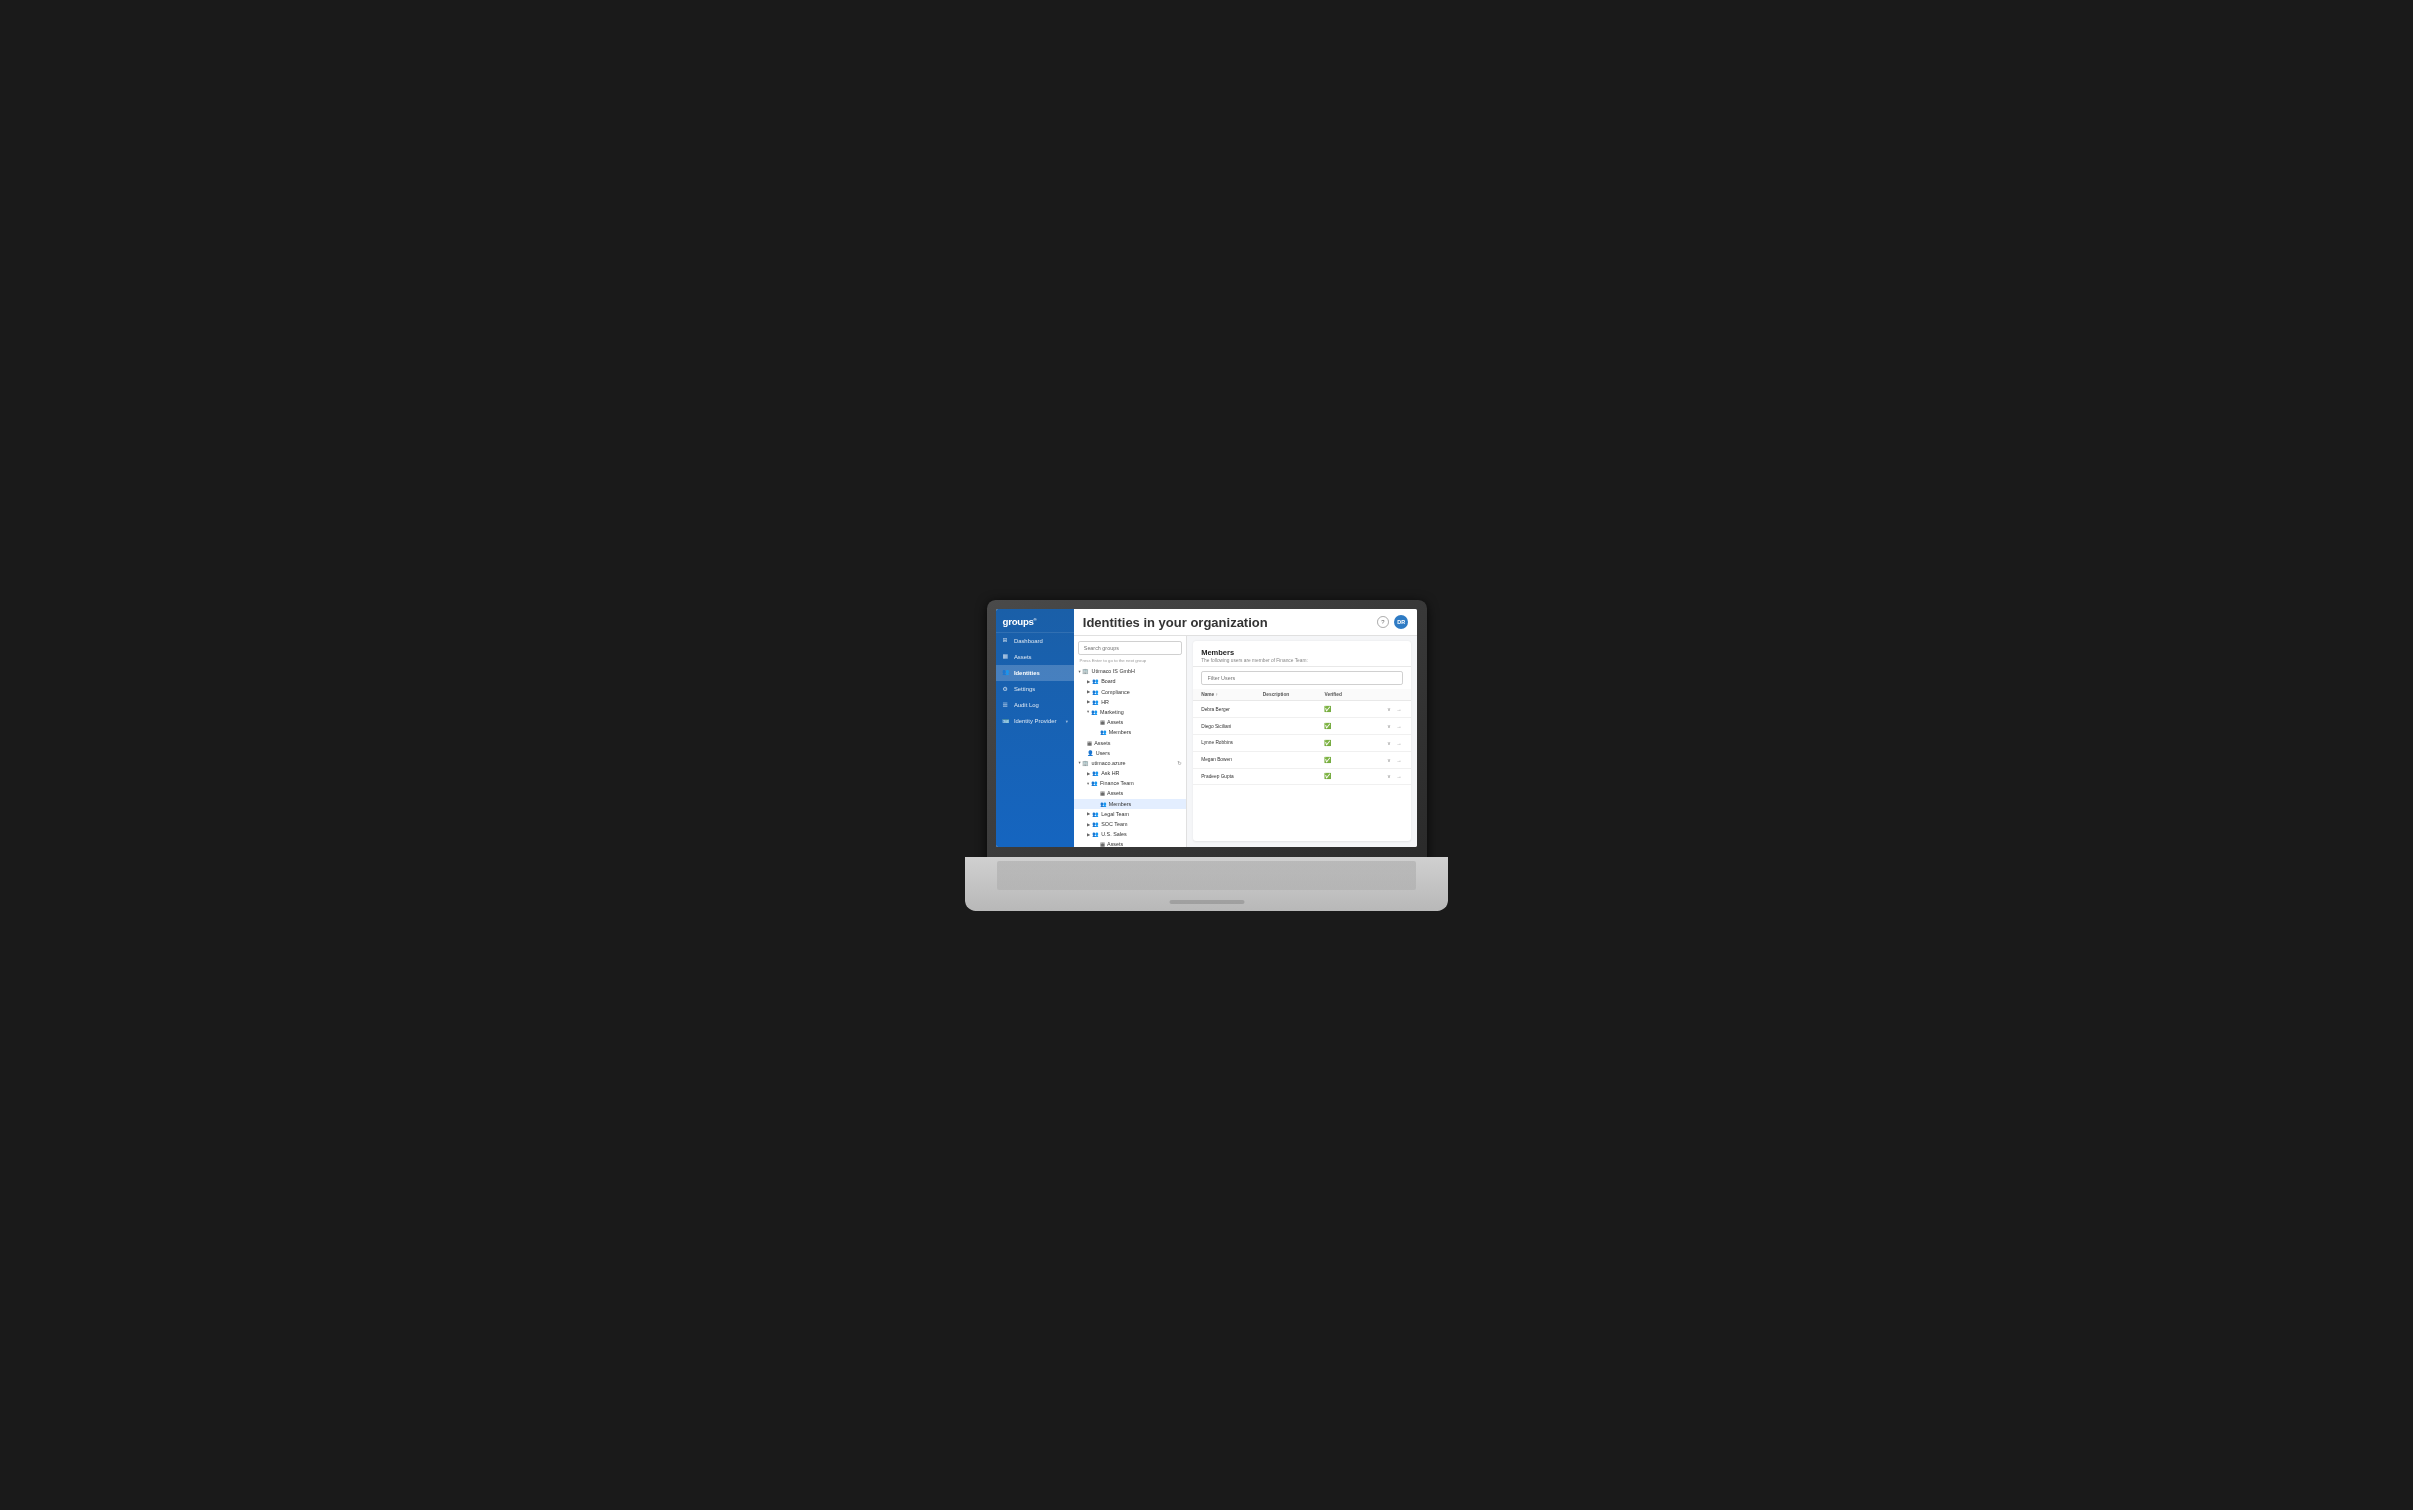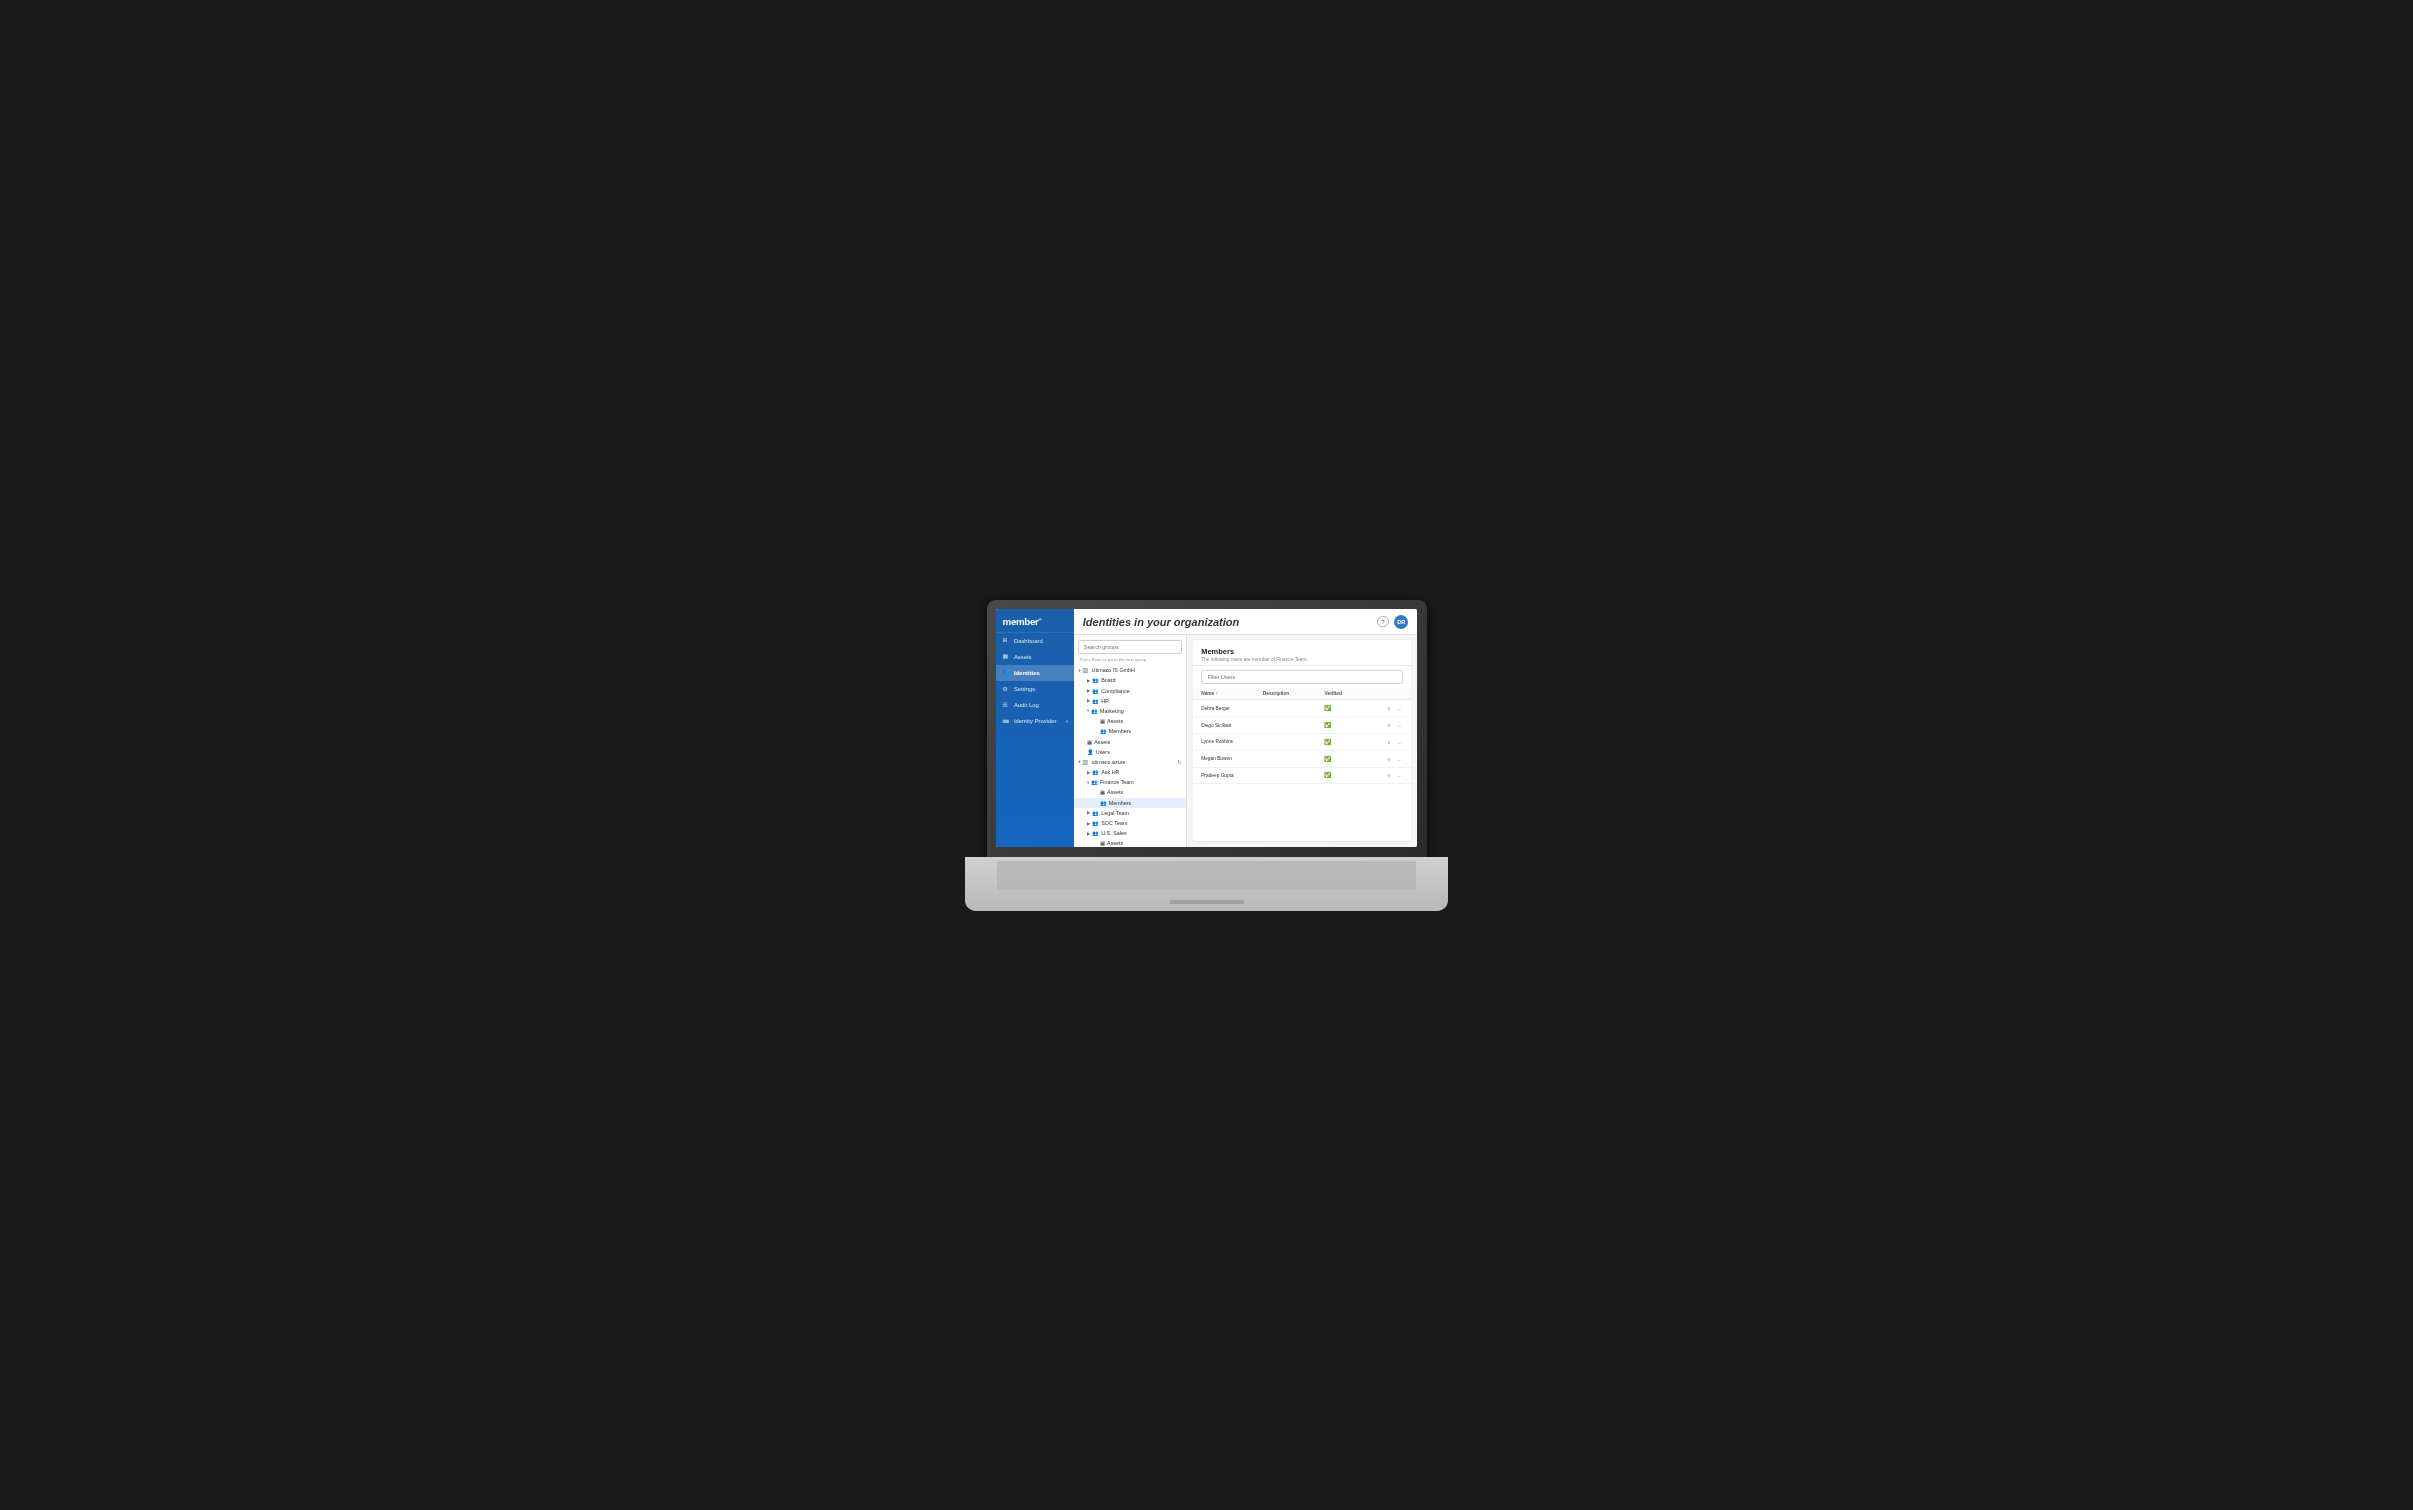--- a/index.html
+++ b/index.html
@@ -143,24 +143,23 @@
     .top-bar {
       background: white;
       padding: 5.4px 8.6px;
       display: flex;
       align-items: center;
       justify-content: space-between;
       border-bottom: 0.5px solid #e0e0e0;
     }
 
     .page-title-text {
-      font-size: 11px;
+      font-size: 13px;
       font-weight: 600;
       color: #333;
-      font-style: italic;
     }
 
     .top-bar-right {
       display: flex;
       align-items: center;
       gap: 5.4px;
     }
 
     .help-btn {
       width: 11.8px;
@@ -349,21 +348,21 @@
 <body>
 
 <div class="laptop-wrapper">
   <div class="laptop-outer">
     <div class="screen-bezel">
       <div class="screen-inner">
 
         <div class="sidebar">
           <div class="logo-area">
             <div class="logo-text">
-              <span>member</span><sup>®</sup>
+              <span>groups</span><sup>®</sup>
             </div>
           </div>
 
           <div class="nav-item">
             <span class="nav-icon">⊞</span>
             <span>Dashboard</span>
           </div>
           <div class="nav-item">
             <span class="nav-icon">▦</span>
             <span>Assets</span>

